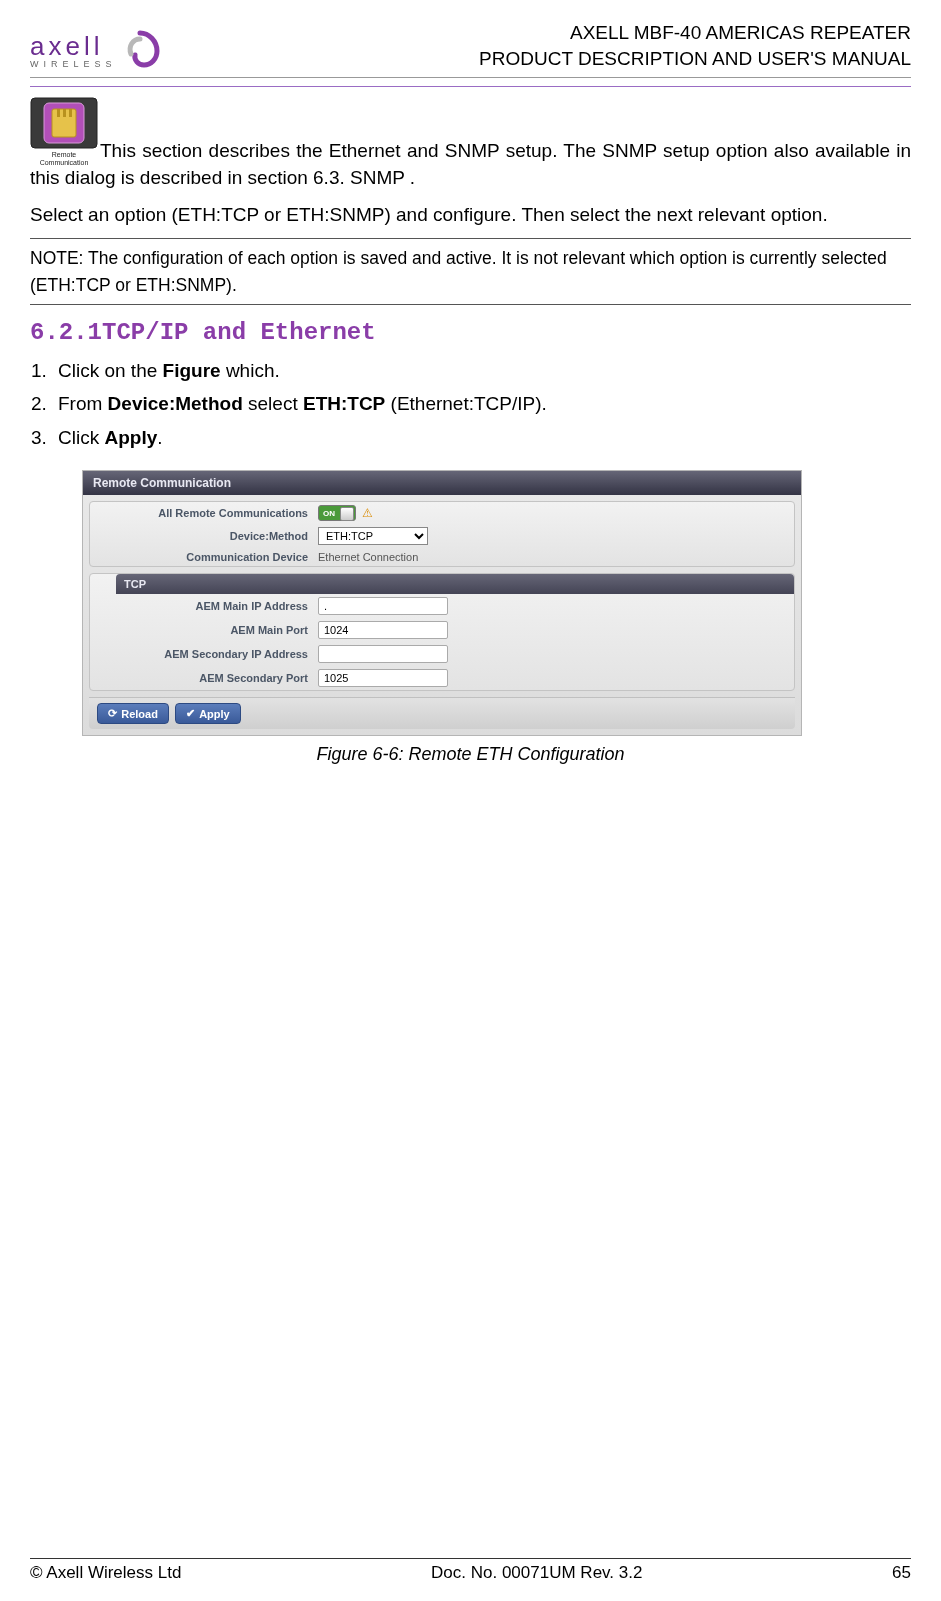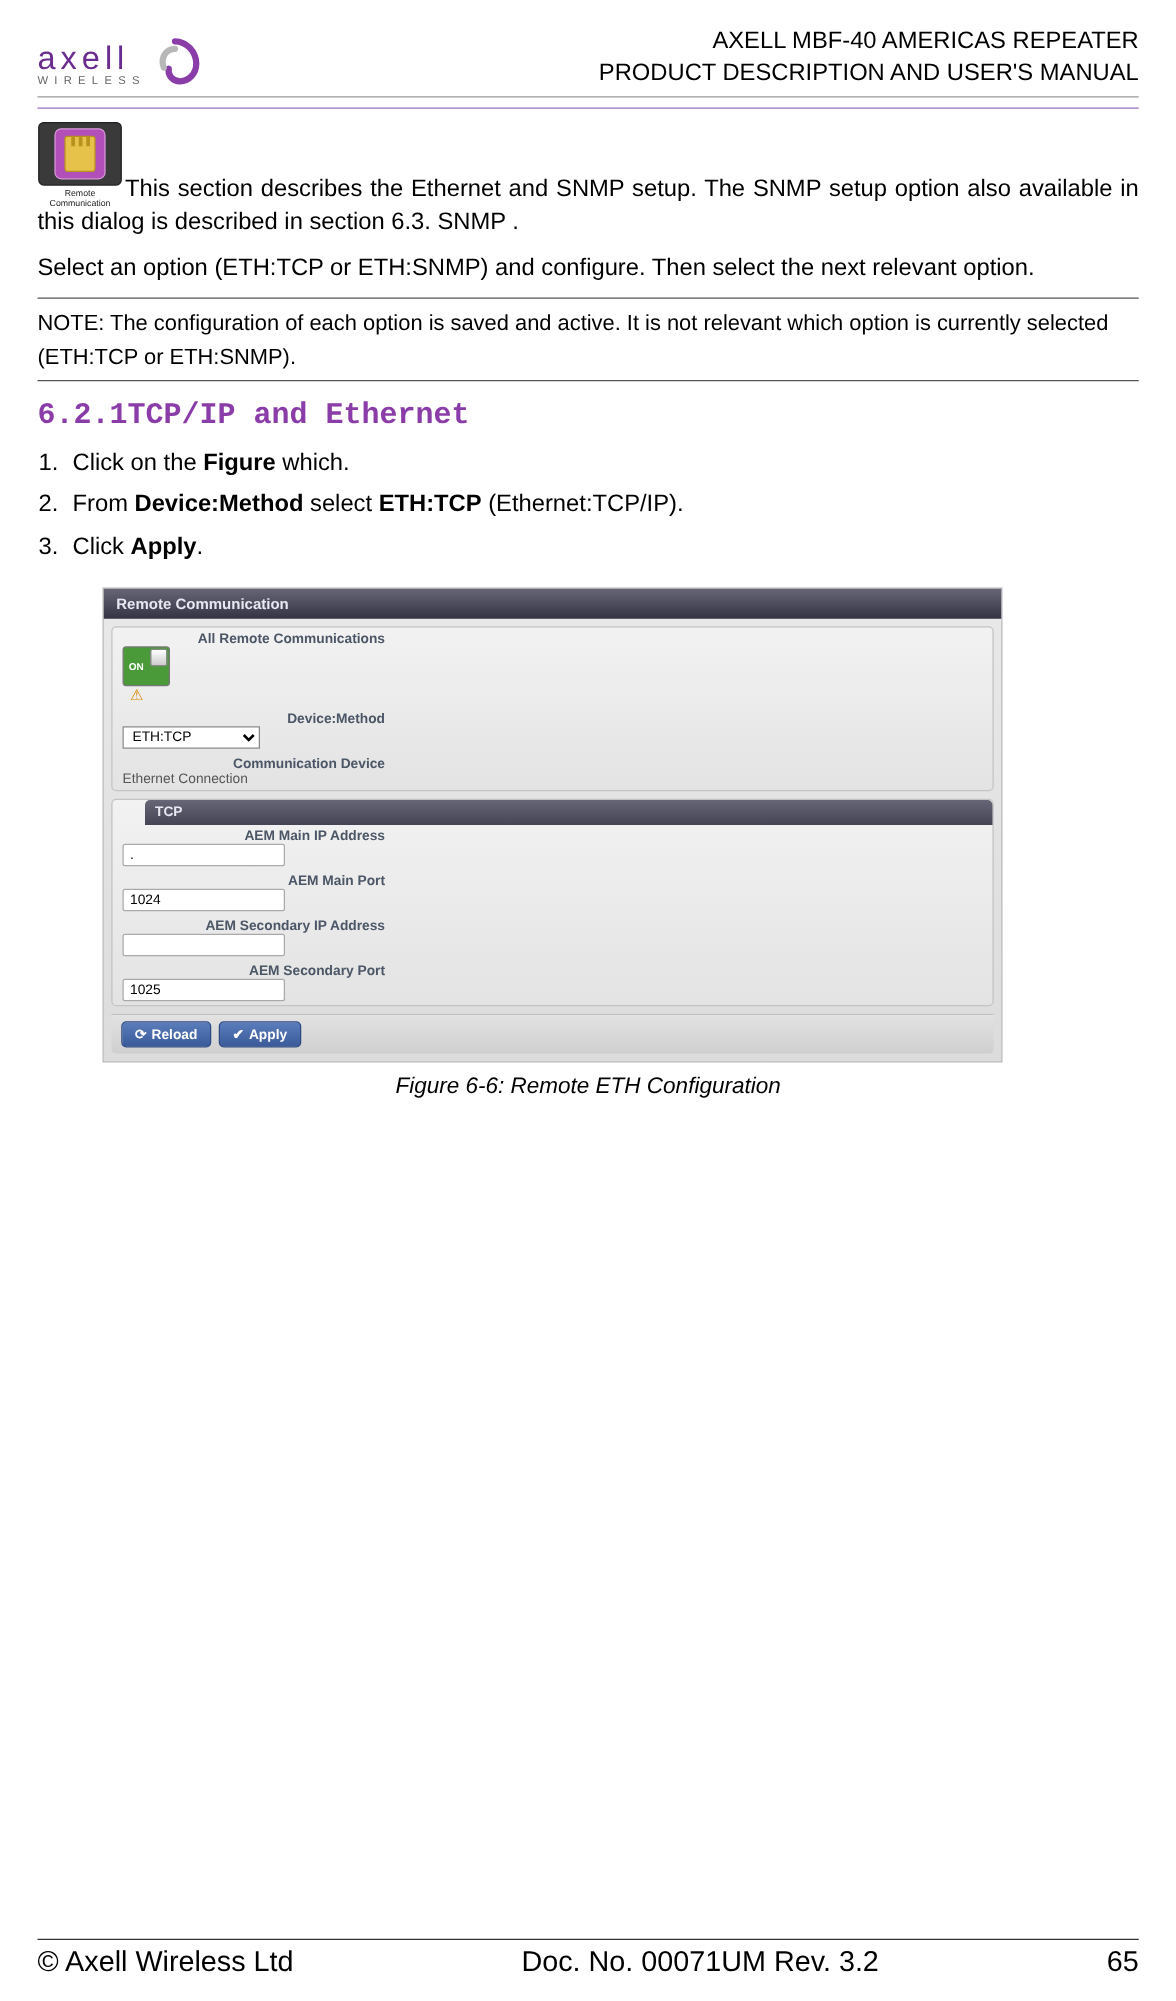--- a/index.html
+++ b/index.html
@@ -133,23 +133,22 @@
     background: linear-gradient(#667,#445);
     color: #e8e8f2;
     font-size: 11px;
     font-weight: bold;
     padding: 4px 8px;
     border-radius: 4px 4px 0 0;
     margin-left: 26px;
   }
   .mock-row {
     display: flex;
-    align-items: flex-start;
+    align-items: center;
     padding: 3px 8px;
-    flex-direction: column;
   }
   .mock-label {
     width: 220px;
     text-align: right;
     font-weight: bold;
     color: #4b5666;
     padding-right: 10px;
     font-size: 11px;
   }
   .mock-val { color: #555; font-size: 11px; }
@@ -165,21 +164,21 @@
     border: 1px solid #888;
     background: #fff;
     font-size: 11px;
     width: 110px;
     padding: 1px 3px;
   }
   .mock-toggle {
     display: inline-flex;
     align-items: center;
     width: 38px;
-    height: 32px;
+    height: 16px;
     background: #4a9a3a;
     border: 1px solid #777;
     border-radius: 3px;
     color: #fff;
     font-size: 8px;
     font-weight: bold;
     position: relative;
     padding-left: 4px;
   }
   .mock-toggle::after {
@@ -227,21 +226,21 @@
     margin: 6px 0 20px 0;
   }
   .footer {
     position: absolute;
     bottom: 18px;
     left: 30px; right: 30px;
     border-top: 1px solid #333;
     padding-top: 4px;
     display: flex;
     justify-content: space-between;
-    font-size: 23px;
+    font-size: 17px;
     font-family: Arial, sans-serif;
   }
 </style>
 </head>
 <body>
 
 <div class="page">
 
   <div class="header-row">
     <div class="logo-block">

